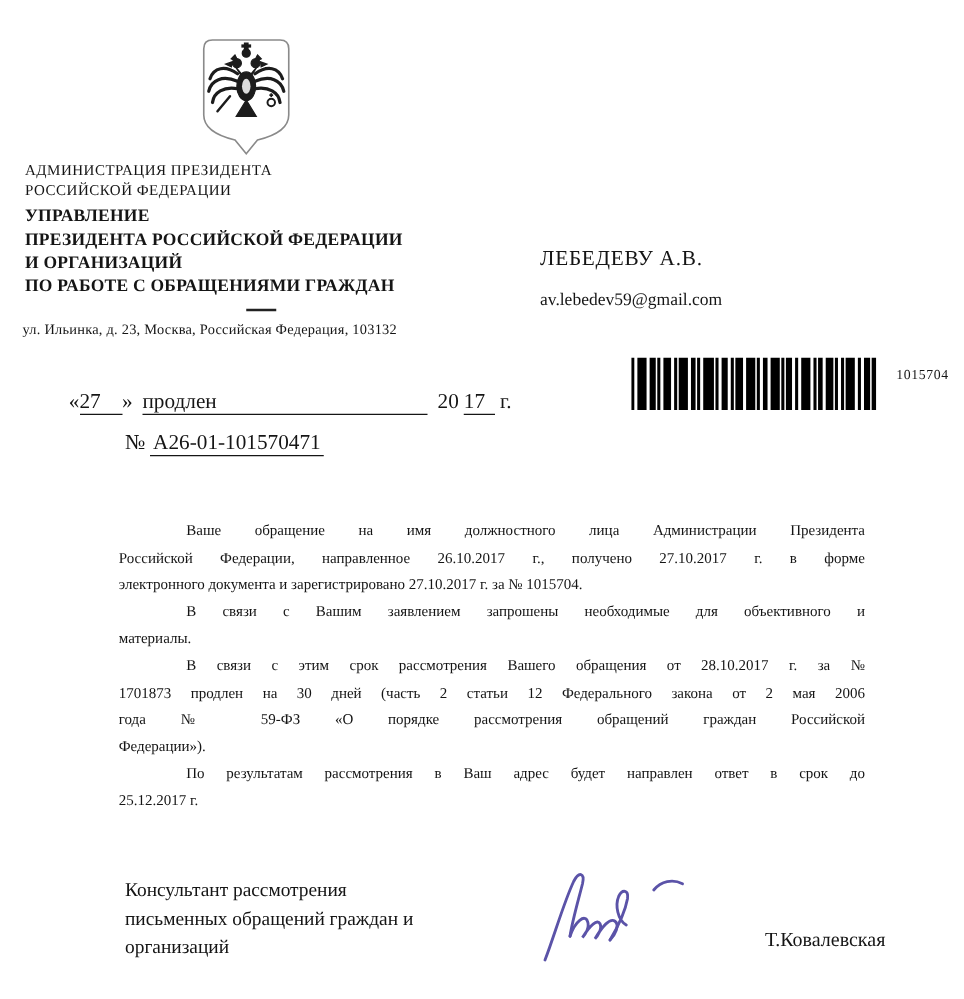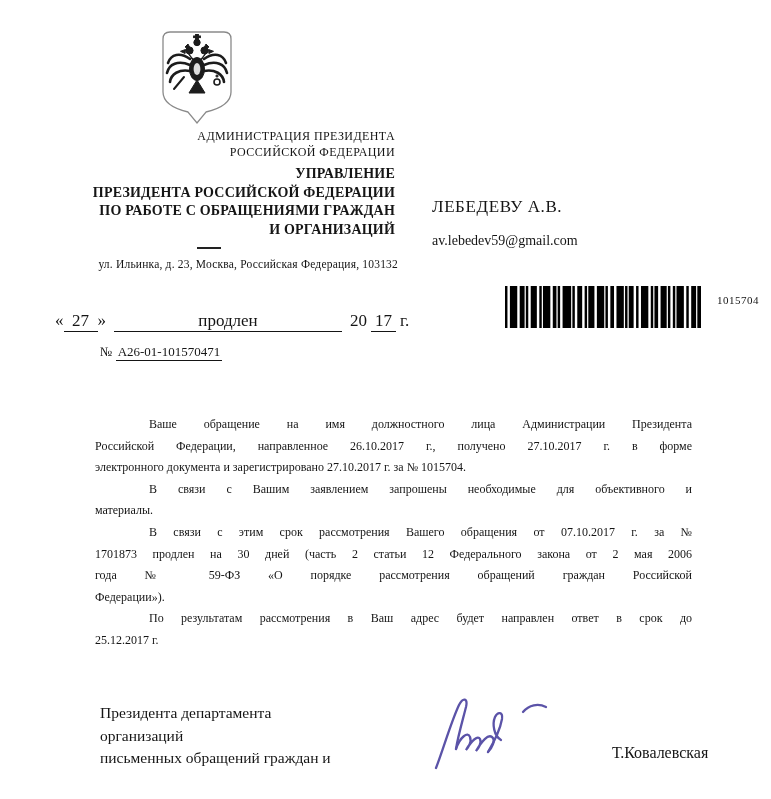--- a/index.html
+++ b/index.html
@@ -3,46 +3,46 @@
 <meta charset="utf-8">
 <style>
   *{box-sizing:border-box;margin:0;padding:0}
   html,body{width:771px;height:799px}
   body{
     position:relative;background:#ffffff;color:#151515;
     font-family:"Liberation Serif","DejaVu Serif",serif;
     overflow:hidden;
   }
   .abs{position:absolute}
-  .center{text-align:right}
+  .center{text-align:left}
 
   
   .emblem{left:157px;top:28px;width:80px;height:100px}
   .org-top{left:20px;top:129px;width:375px;font-size:12px;line-height:15.5px;letter-spacing:.4px}
   .dept{left:20px;top:165px;width:375px;font-weight:bold;font-size:14px;line-height:18.5px;letter-spacing:.2px}
   .rule{left:197px;top:247px;width:24px;border-top:2px solid #222;height:0}
   .addr{left:18px;top:258px;width:380px;font-size:11.5px;font-weight:normal;letter-spacing:.2px}
 
   
   .recipient-name{left:432px;top:197px;font-size:17px;letter-spacing:.6px}
   .recipient-email{left:432px;top:233px;font-size:14px}
 
   
   .barcode{left:505px;top:286px;width:196px;height:42px}
   .barcode-label{left:717px;top:294px;font-size:11px;letter-spacing:.5px}
 
   
   .dateline{left:55px;top:311px;font-size:17px;white-space:nowrap}
   .dateline span{display:inline-block;vertical-align:baseline}
-  .u{border-bottom:1.6px solid #151515;text-align:center}
+  .u{border-bottom:1.6px solid #151515;}
   .dl-day{width:34px}
   .dl-month{width:228px;margin-left:8px;margin-right:8px}
   .dl-year{width:25px;margin-left:4px;margin-right:4px}
 
-  .regnum{left:100px;top:344px;font-size:13px;white-space:nowrap}
+  .regnum{left:100px;top:344px;font-size:17px;white-space:nowrap}
   .regnum .u{padding:0 2px 1px 2px}
 
   
   .body{left:95px;top:414px;width:597px;font-size:12px;line-height:21.6px}
   .line{text-align:justify;text-align-last:justify}
   .line.last{text-align-last:left}
   .line.first{text-indent:54px}
 
   
   .sig-title{left:100px;top:702px;width:280px;font-size:15.5px;line-height:22.5px}
@@ -86,22 +86,22 @@
   </svg>
 </div>
 
 <div class="abs org-top center">
     <div>АДМИНИСТРАЦИЯ ПРЕЗИДЕНТА</div>
     <div>РОССИЙСКОЙ ФЕДЕРАЦИИ</div>
   </div>
 <div class="abs dept center">
     <div>УПРАВЛЕНИЕ</div>
     <div>ПРЕЗИДЕНТА РОССИЙСКОЙ ФЕДЕРАЦИИ</div>
+    <div>И ОРГАНИЗАЦИЙ</div>
     <div>ПО РАБОТЕ С ОБРАЩЕНИЯМИ ГРАЖДАН</div>
-    <div>И ОРГАНИЗАЦИЙ</div>
   </div>
 <div class="abs rule"></div>
 <div class="abs addr center">ул. Ильинка, д. 23, Москва, Российская Федерация, 103132</div>
 
 <div class="abs recipient-name">ЛЕБЕДЕВУ А.В.</div>
 <div class="abs recipient-email">av.lebedev59@gmail.com</div>
 
 <div class="abs barcode"><svg width="196" height="42" viewBox="0 0 160 45" preserveAspectRatio="none">
       <rect x="0" y="0" width="2" height="45" fill="#000"></rect>
       <rect x="4" y="0" width="6" height="45" fill="#000"></rect>
@@ -145,35 +145,35 @@
     <div>
       <div class="line first">Ваше обращение на имя должностного лица Администрации Президента</div>
       <div class="line">Российской Федерации, направленное 26.10.2017 г., получено 27.10.2017 г. в форме</div>
       <div class="line last">электронного документа и зарегистрировано 27.10.2017 г. за № 1015704.</div>
     </div>
     <div>
       <div class="line first">В связи с Вашим заявлением запрошены необходимые для объективного и</div>
       <div class="line last">материалы.</div>
     </div>
     <div>
-      <div class="line first">В связи с этим срок рассмотрения Вашего обращения от 07.10.2017 г. за №</div>
+      <div class="line first">В связи с этим срок рассмотрения Вашего обращения от 28.10.2017 г. за №</div>
       <div class="line">1701873 продлен на 30 дней (часть 2 статьи 12 Федерального закона от 2 мая 2006</div>
       <div class="line">года № 59-ФЗ «О порядке рассмотрения обращений граждан Российской</div>
       <div class="line last">Федерации»).</div>
     </div>
     <div>
       <div class="line first">По результатам рассмотрения в Ваш адрес будет направлен ответ в срок до</div>
       <div class="line last">25.12.2017 г.</div>
     </div>
   </div>
 
 <div class="abs sig-title">
-    <div>Президента департамента</div>
+    <div>Консультант рассмотрения</div>
+    <div>письменных обращений граждан и</div>
     <div>организаций</div>
-    <div>письменных обращений граждан и</div>
   </div>
 <div class="abs sig-ink">
   <svg width="150" height="90" viewBox="0 0 150 90">
     <g fill="none" stroke="#5b53a8" stroke-width="2.3" stroke-linecap="round">
       <path d="M16,82 C23,64 31,36 39,19 C43,11 48,12 46,21 C43,33 38,50 36,63"></path>
       <path d="M36,63 C40,51 48,45 50,51 C52,56 48,62 46,64 C52,54 58,49 60,53 C62,57 58,63 56,65 C62,55 68,48 72,51 C76,54 72,62 68,66"></path>
       <path d="M68,66 C74,56 80,44 82,33 C83,26 78,25 75,31 C72,38 74,50 81,54"></path>
       <path d="M103,26 C109,19 118,17 126,21"></path>
     </g>
   </svg>

